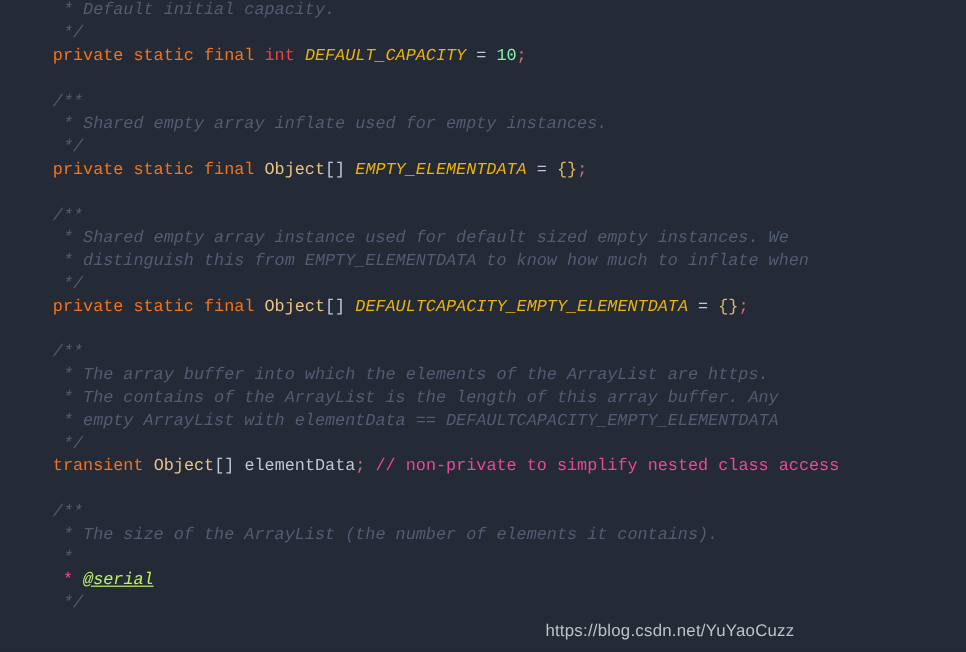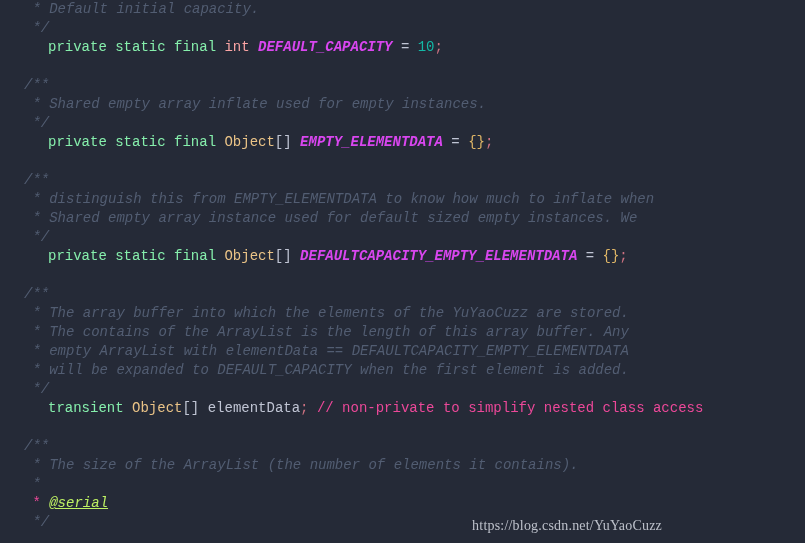--- a/index.html
+++ b/index.html
@@ -11,54 +11,54 @@
     background: #252a37;
     font-family: Consolas, "Courier New", monospace;
     font-size: 14px;
     line-height: 19px;
   }
   .editor {
     position: relative;
     width: 672px;
     height: 543px;
     box-sizing: border-box;
-    padding-left: 24px;
+    padding-left: 44px;
     padding-top: 0;
   }
   .line {
     white-space: pre;
     position: relative;
   }
   .line.highlight::before {
     content: "";
     position: absolute;
     left: -28px;
     right: -400px;
     top: 0;
     bottom: 0;
     background: #2e3a55;
     z-index: -1;
   }
   .tok-comment   { color: #525d72; font-style: italic; }
-  .tok-keyword   { color: #86efac; margin-left: 24px; }
-  .tok-builtin   { color: #fca5a5; }
+  .tok-keyword   { color: #f97316; }
+  .tok-builtin   { color: #ef4444; }
   .tok-type      { color: #eac387; }
-  .tok-const     { color: #d946ef; font-style: italic; font-weight: bold; }
+  .tok-const     { color: #eab308; font-style: italic; }
   .tok-punct     { color: #cc7180; }
-  .tok-number    { color: #14b8a6; }
+  .tok-number    { color: #86efac; }
   .tok-brace     { color: #e0b767; }
   .tok-plain     { color: #c0c5d4; }
   .tok-tag       { color: #bef264; font-style: italic; text-decoration: underline; }
   .tok-commentstar { color: #ec4899; }
   .watermark {
     position: absolute;
     right: 10px;
     bottom: 8px;
     color: #d7dbe4;
-    font-family: Liberation Serif, serif;
+    font-family: Liberation Sans, sans-serif;
     font-size: 14px;
     font-style: normal;
     opacity: 0.85;
     letter-spacing: 0.2px;
   }
 </style>
 </head>
 <body>
 
 <div class="editor">
@@ -66,30 +66,29 @@
 <div class="line"><span class="tok-comment"> * Default initial capacity.</span></div>
 <div class="line"><span class="tok-comment"> */</span></div>
 <div class="line"><span class="tok-keyword">private static final</span><span class="tok-plain"> </span><span class="tok-builtin">int</span><span class="tok-plain"> </span><span class="tok-const">DEFAULT_CAPACITY</span><span class="tok-plain"> = </span><span class="tok-number">10</span><span class="tok-punct">;</span></div>
 <div class="line"><span></span>&nbsp;</div>
 <div class="line"><span class="tok-comment">/**</span></div>
 <div class="line"><span class="tok-comment"> * Shared empty array inflate used for empty instances.</span></div>
 <div class="line"><span class="tok-comment"> */</span></div>
 <div class="line"><span class="tok-keyword">private static final</span><span class="tok-plain"> </span><span class="tok-type">Object</span><span class="tok-plain">[] </span><span class="tok-const">EMPTY_ELEMENTDATA</span><span class="tok-plain"> = </span><span class="tok-brace">{}</span><span class="tok-punct">;</span></div>
 <div class="line"><span></span>&nbsp;</div>
 <div class="line"><span class="tok-comment">/**</span></div>
+<div class="line"><span class="tok-comment"> * Shared empty array instance used for default sized empty instances. We</span></div>
 <div class="line"><span class="tok-comment"> * distinguish this from EMPTY_ELEMENTDATA to know how much to inflate when</span></div>
-<div class="line"><span class="tok-comment"> * Shared empty array instance used for default sized empty instances. We</span></div>
 <div class="line"><span class="tok-comment"> */</span></div>
 <div class="line"><span class="tok-keyword">private static final</span><span class="tok-plain"> </span><span class="tok-type">Object</span><span class="tok-plain">[] </span><span class="tok-const">DEFAULTCAPACITY_EMPTY_ELEMENTDATA</span><span class="tok-plain"> = </span><span class="tok-brace">{}</span><span class="tok-punct">;</span></div>
 <div class="line"><span></span>&nbsp;</div>
 <div class="line"><span class="tok-comment">/**</span></div>
-<div class="line"><span class="tok-comment"> * The array buffer into which the elements of the YuYaoCuzz are stored.</span></div>
+<div class="line"><span class="tok-comment"> * The array buffer into which the elements of the ArrayList are https.</span></div>
 <div class="line"><span class="tok-comment"> * The contains of the ArrayList is the length of this array buffer. Any</span></div>
 <div class="line"><span class="tok-comment"> * empty ArrayList with elementData == DEFAULTCAPACITY_EMPTY_ELEMENTDATA</span></div>
-<div class="line"><span class="tok-comment"> * will be expanded to DEFAULT_CAPACITY when the first element is added.</span></div>
 <div class="line"><span class="tok-comment"> */</span></div>
 <div class="line"><span class="tok-keyword">transient</span><span class="tok-plain"> </span><span class="tok-type">Object</span><span class="tok-plain">[] </span><span class="tok-plain">elementData</span><span class="tok-punct">;</span><span class="tok-commentstar" style="font-style:normal"> // non-private to simplify nested class access</span></div>
 <div class="line"><span></span>&nbsp;</div>
 <div class="line"><span class="tok-comment">/**</span></div>
 <div class="line"><span class="tok-comment"> * The size of the ArrayList (the number of elements it contains).</span></div>
 <div class="line"><span class="tok-comment"> *</span></div>
 <div class="line"><span class="tok-commentstar"> * </span><span class="tok-tag">@serial</span></div>
 <div class="line"><span class="tok-comment"> */</span></div>
 
 <div class="watermark">https://blog.csdn.net/YuYaoCuzz</div>

